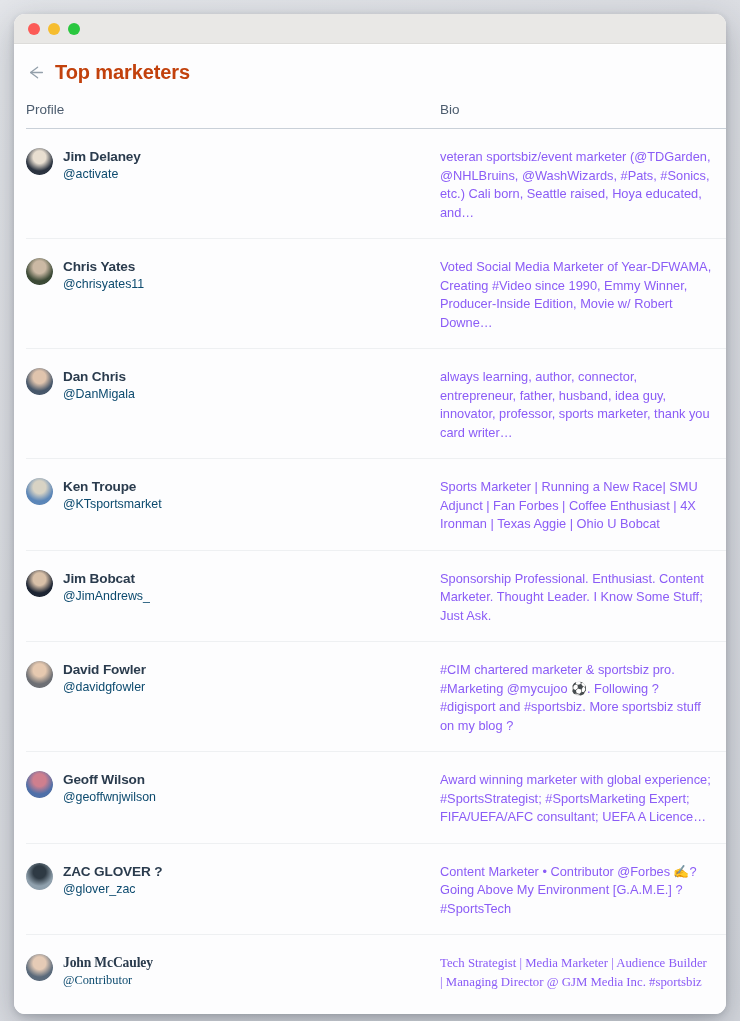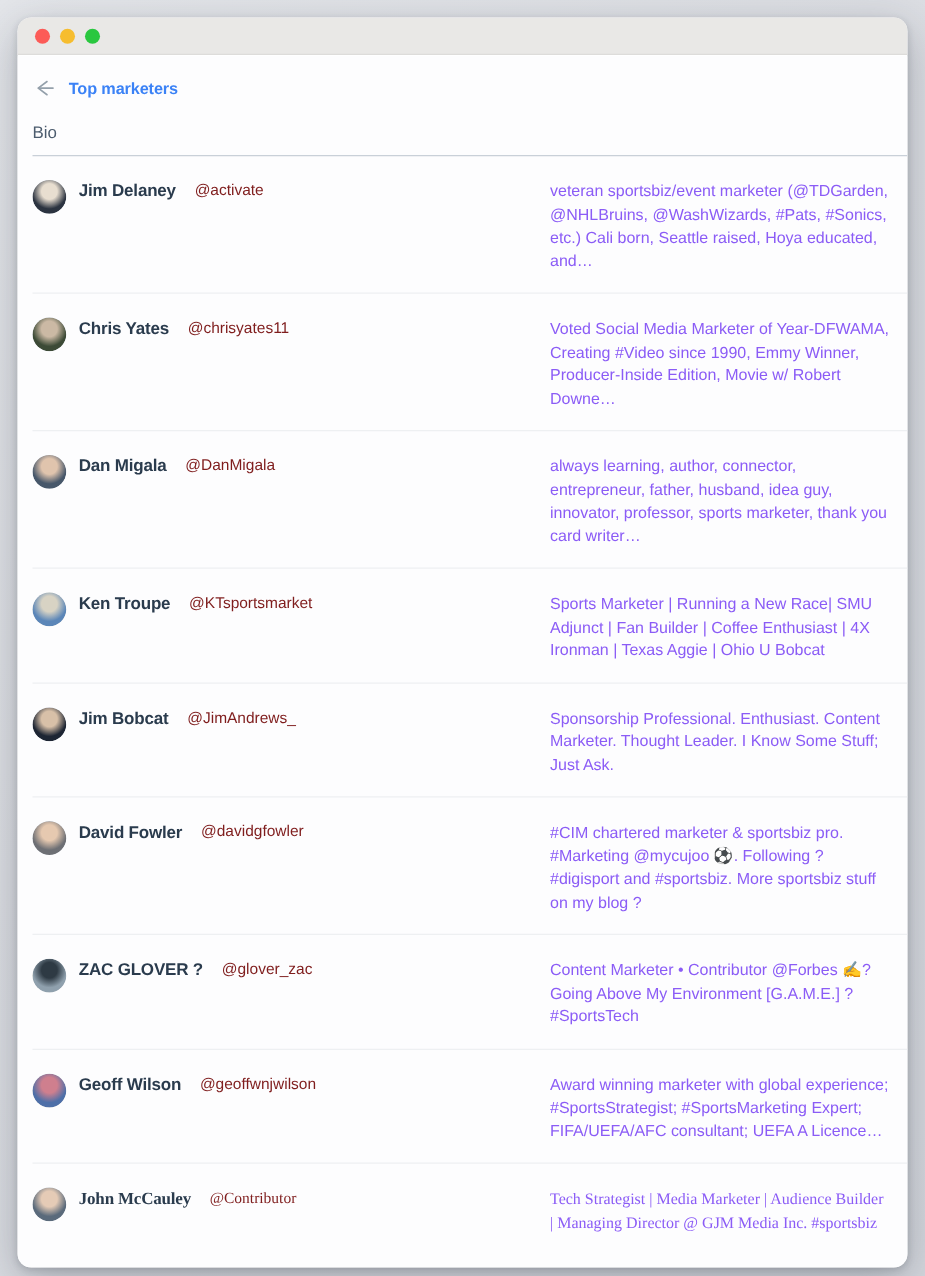--- a/index.html
+++ b/index.html
@@ -70,23 +70,23 @@
   }
   .back-arrow {
     width: 19px;
     height: 19px;
     flex: 0 0 19px;
     display: block;
     cursor: pointer;
   }
   .back-arrow svg { display: block; }
   .page-title {
-    font-size: 13px;
+    font-size: 20px;
     font-weight: bold;
-    color: #3b82f6;
+    color: #c2410c;
     letter-spacing: -.1px;
   }
 
   
   .table {
     width: 702px;
     margin-top: 18px;
   }
   .thead {
     display: flex;
@@ -127,31 +127,31 @@
     margin-top: 1px;
     position: relative;
     background: #c8cdd3;
   }
   .avatar .ph {
     position: absolute;
     inset: 0;
     border-radius: 50%;
   }
 
-  .names { display: flex; flex-direction: row; gap: 15px; padding-top: 1px;}
+  .names { display: flex; flex-direction: column; gap: 1px; padding-top: 1px;}
   .name {
     font-size: 13.6px;
     font-weight: bold;
     color: #2a3b4d;
     letter-spacing: -.15px;
     line-height: 17px;
   }
   .handle {
     font-size: 12.4px;
-    color: #7f1d1d;
+    color: #0c4a6e;
     line-height: 16px;
   }
 
   
   .bio {
     font-size: 12.8px;
     line-height: 18.5px;
     color: #8b5cf6;
     max-width: 272px;
     padding-top: 1px;
@@ -178,20 +178,21 @@
           <svg width="19" height="19" viewBox="0 0 19 19" fill="none">
             <path d="M11.6 4.2 L4.6 9.5 L11.6 14.8" stroke="#94a0ab" stroke-width="1.3" stroke-linecap="round" stroke-linejoin="round"></path>
             <path d="M4.8 9.5 H16.4" stroke="#94a0ab" stroke-width="1.3" stroke-linecap="round"></path>
           </svg>
         </span>
         <span class="page-title">Top marketers</span>
       </div>
 
       <div class="table">
         <div class="thead">
+          <div class="th col-profile">Profile</div>
           <div class="th col-bio">Bio</div>
         </div>
         <div id="tbody">
             <div class="row">
               <div class="profile-cell col-profile">
                 <div class="avatar">
                   <span class="ph" style="background: radial-gradient(circle at 50% 34%, rgb(232, 222, 208) 0%, rgb(232, 222, 208) 28%, rgb(43, 51, 64) 62%, rgb(43, 51, 64) 100%), linear-gradient(160deg, rgb(139, 127, 99) 0%, rgb(43, 51, 64) 100%);"></span>
                 </div>
                 <div class="names">
                   <div class="name">Jim Delaney</div>
@@ -211,37 +212,37 @@
                 </div>
               </div>
               <div class="bio col-bio">Voted Social Media Marketer of Year-DFWAMA, Creating #Video since 1990, Emmy Winner, Producer-Inside Edition, Movie w/ Robert Downe…</div>
             </div>
             <div class="row">
               <div class="profile-cell col-profile">
                 <div class="avatar">
                   <span class="ph" style="background: radial-gradient(circle at 50% 34%, rgb(224, 196, 173) 0%, rgb(224, 196, 173) 28%, rgb(71, 87, 106) 62%, rgb(71, 87, 106) 100%), linear-gradient(160deg, rgb(185, 200, 214) 0%, rgb(71, 87, 106) 100%);"></span>
                 </div>
                 <div class="names">
-                  <div class="name">Dan Migala</div>
+                  <div class="name">Dan Chris</div>
                   <div class="handle">@DanMigala</div>
                 </div>
               </div>
               <div class="bio col-bio">always learning, author, connector, entrepreneur, father, husband, idea guy, innovator, professor, sports marketer, thank you card writer…</div>
             </div>
             <div class="row">
               <div class="profile-cell col-profile">
                 <div class="avatar">
                   <span class="ph" style="background: radial-gradient(circle at 50% 34%, rgb(216, 211, 196) 0%, rgb(216, 211, 196) 28%, rgb(91, 134, 184) 62%, rgb(91, 134, 184) 100%), linear-gradient(160deg, rgb(127, 174, 60) 0%, rgb(91, 134, 184) 100%);"></span>
                 </div>
                 <div class="names">
                   <div class="name">Ken Troupe</div>
                   <div class="handle">@KTsportsmarket</div>
                 </div>
               </div>
-              <div class="bio col-bio">Sports Marketer | Running a New Race| SMU Adjunct | Fan Builder | Coffee Enthusiast | 4X Ironman | Texas Aggie | Ohio U Bobcat</div>
+              <div class="bio col-bio">Sports Marketer | Running a New Race| SMU Adjunct | Fan Forbes | Coffee Enthusiast | 4X Ironman | Texas Aggie | Ohio U Bobcat</div>
             </div>
             <div class="row">
               <div class="profile-cell col-profile">
                 <div class="avatar">
                   <span class="ph" style="background: radial-gradient(circle at 50% 34%, rgb(216, 192, 168) 0%, rgb(216, 192, 168) 28%, rgb(29, 37, 51) 62%, rgb(29, 37, 51) 100%), linear-gradient(160deg, rgb(122, 79, 142) 0%, rgb(29, 37, 51) 100%);"></span>
                 </div>
                 <div class="names">
                   <div class="name">Jim Bobcat</div>
                   <div class="handle">@JimAndrews_</div>
                 </div>
@@ -256,40 +257,40 @@
                 <div class="names">
                   <div class="name">David Fowler</div>
                   <div class="handle">@davidgfowler</div>
                 </div>
               </div>
               <div class="bio col-bio">#CIM chartered marketer &amp; sportsbiz pro. #Marketing @mycujoo ⚽. Following ? #digisport and #sportsbiz. More sportsbiz stuff on my blog ?</div>
             </div>
             <div class="row">
               <div class="profile-cell col-profile">
                 <div class="avatar">
+                  <span class="ph" style="background: radial-gradient(circle at 50% 34%, rgb(207, 127, 142) 0%, rgb(207, 127, 142) 28%, rgb(78, 111, 168) 62%, rgb(78, 111, 168) 100%), linear-gradient(160deg, rgb(42, 44, 48) 0%, rgb(78, 111, 168) 100%);"></span>
+                </div>
+                <div class="names">
+                  <div class="name">Geoff Wilson</div>
+                  <div class="handle">@geoffwnjwilson</div>
+                </div>
+              </div>
+              <div class="bio col-bio">Award winning marketer with global experience; #SportsStrategist; #SportsMarketing Expert; FIFA/UEFA/AFC consultant; UEFA A Licence…</div>
+            </div>
+            <div class="row">
+              <div class="profile-cell col-profile">
+                <div class="avatar">
                   <span class="ph" style="background: radial-gradient(circle at 50% 34%, rgb(46, 58, 68) 0%, rgb(46, 58, 68) 28%, rgb(143, 160, 173) 62%, rgb(143, 160, 173) 100%), linear-gradient(160deg, rgb(200, 216, 50) 0%, rgb(143, 160, 173) 100%);"></span>
                 </div>
                 <div class="names">
                   <div class="name">ZAC GLOVER ?</div>
                   <div class="handle">@glover_zac</div>
                 </div>
               </div>
               <div class="bio col-bio">Content Marketer • Contributor @Forbes ✍? Going Above My Environment [G.A.M.E.] ? #SportsTech</div>
-            </div>
-            <div class="row">
-              <div class="profile-cell col-profile">
-                <div class="avatar">
-                  <span class="ph" style="background: radial-gradient(circle at 50% 34%, rgb(207, 127, 142) 0%, rgb(207, 127, 142) 28%, rgb(78, 111, 168) 62%, rgb(78, 111, 168) 100%), linear-gradient(160deg, rgb(42, 44, 48) 0%, rgb(78, 111, 168) 100%);"></span>
-                </div>
-                <div class="names">
-                  <div class="name">Geoff Wilson</div>
-                  <div class="handle">@geoffwnjwilson</div>
-                </div>
-              </div>
-              <div class="bio col-bio">Award winning marketer with global experience; #SportsStrategist; #SportsMarketing Expert; FIFA/UEFA/AFC consultant; UEFA A Licence…</div>
             </div>
             <div class="row">
               <div class="profile-cell col-profile">
                 <div class="avatar">
                   <span class="ph" style="background: radial-gradient(circle at 50% 34%, rgb(229, 203, 182) 0%, rgb(229, 203, 182) 28%, rgb(90, 106, 123) 62%, rgb(90, 106, 123) 100%), linear-gradient(160deg, rgb(207, 214, 220) 0%, rgb(90, 106, 123) 100%);"></span>
                 </div>
                 <div class="names">
                   <div class="name">John McCauley</div>
                   <div class="handle">@Contributor</div>
                 </div>

